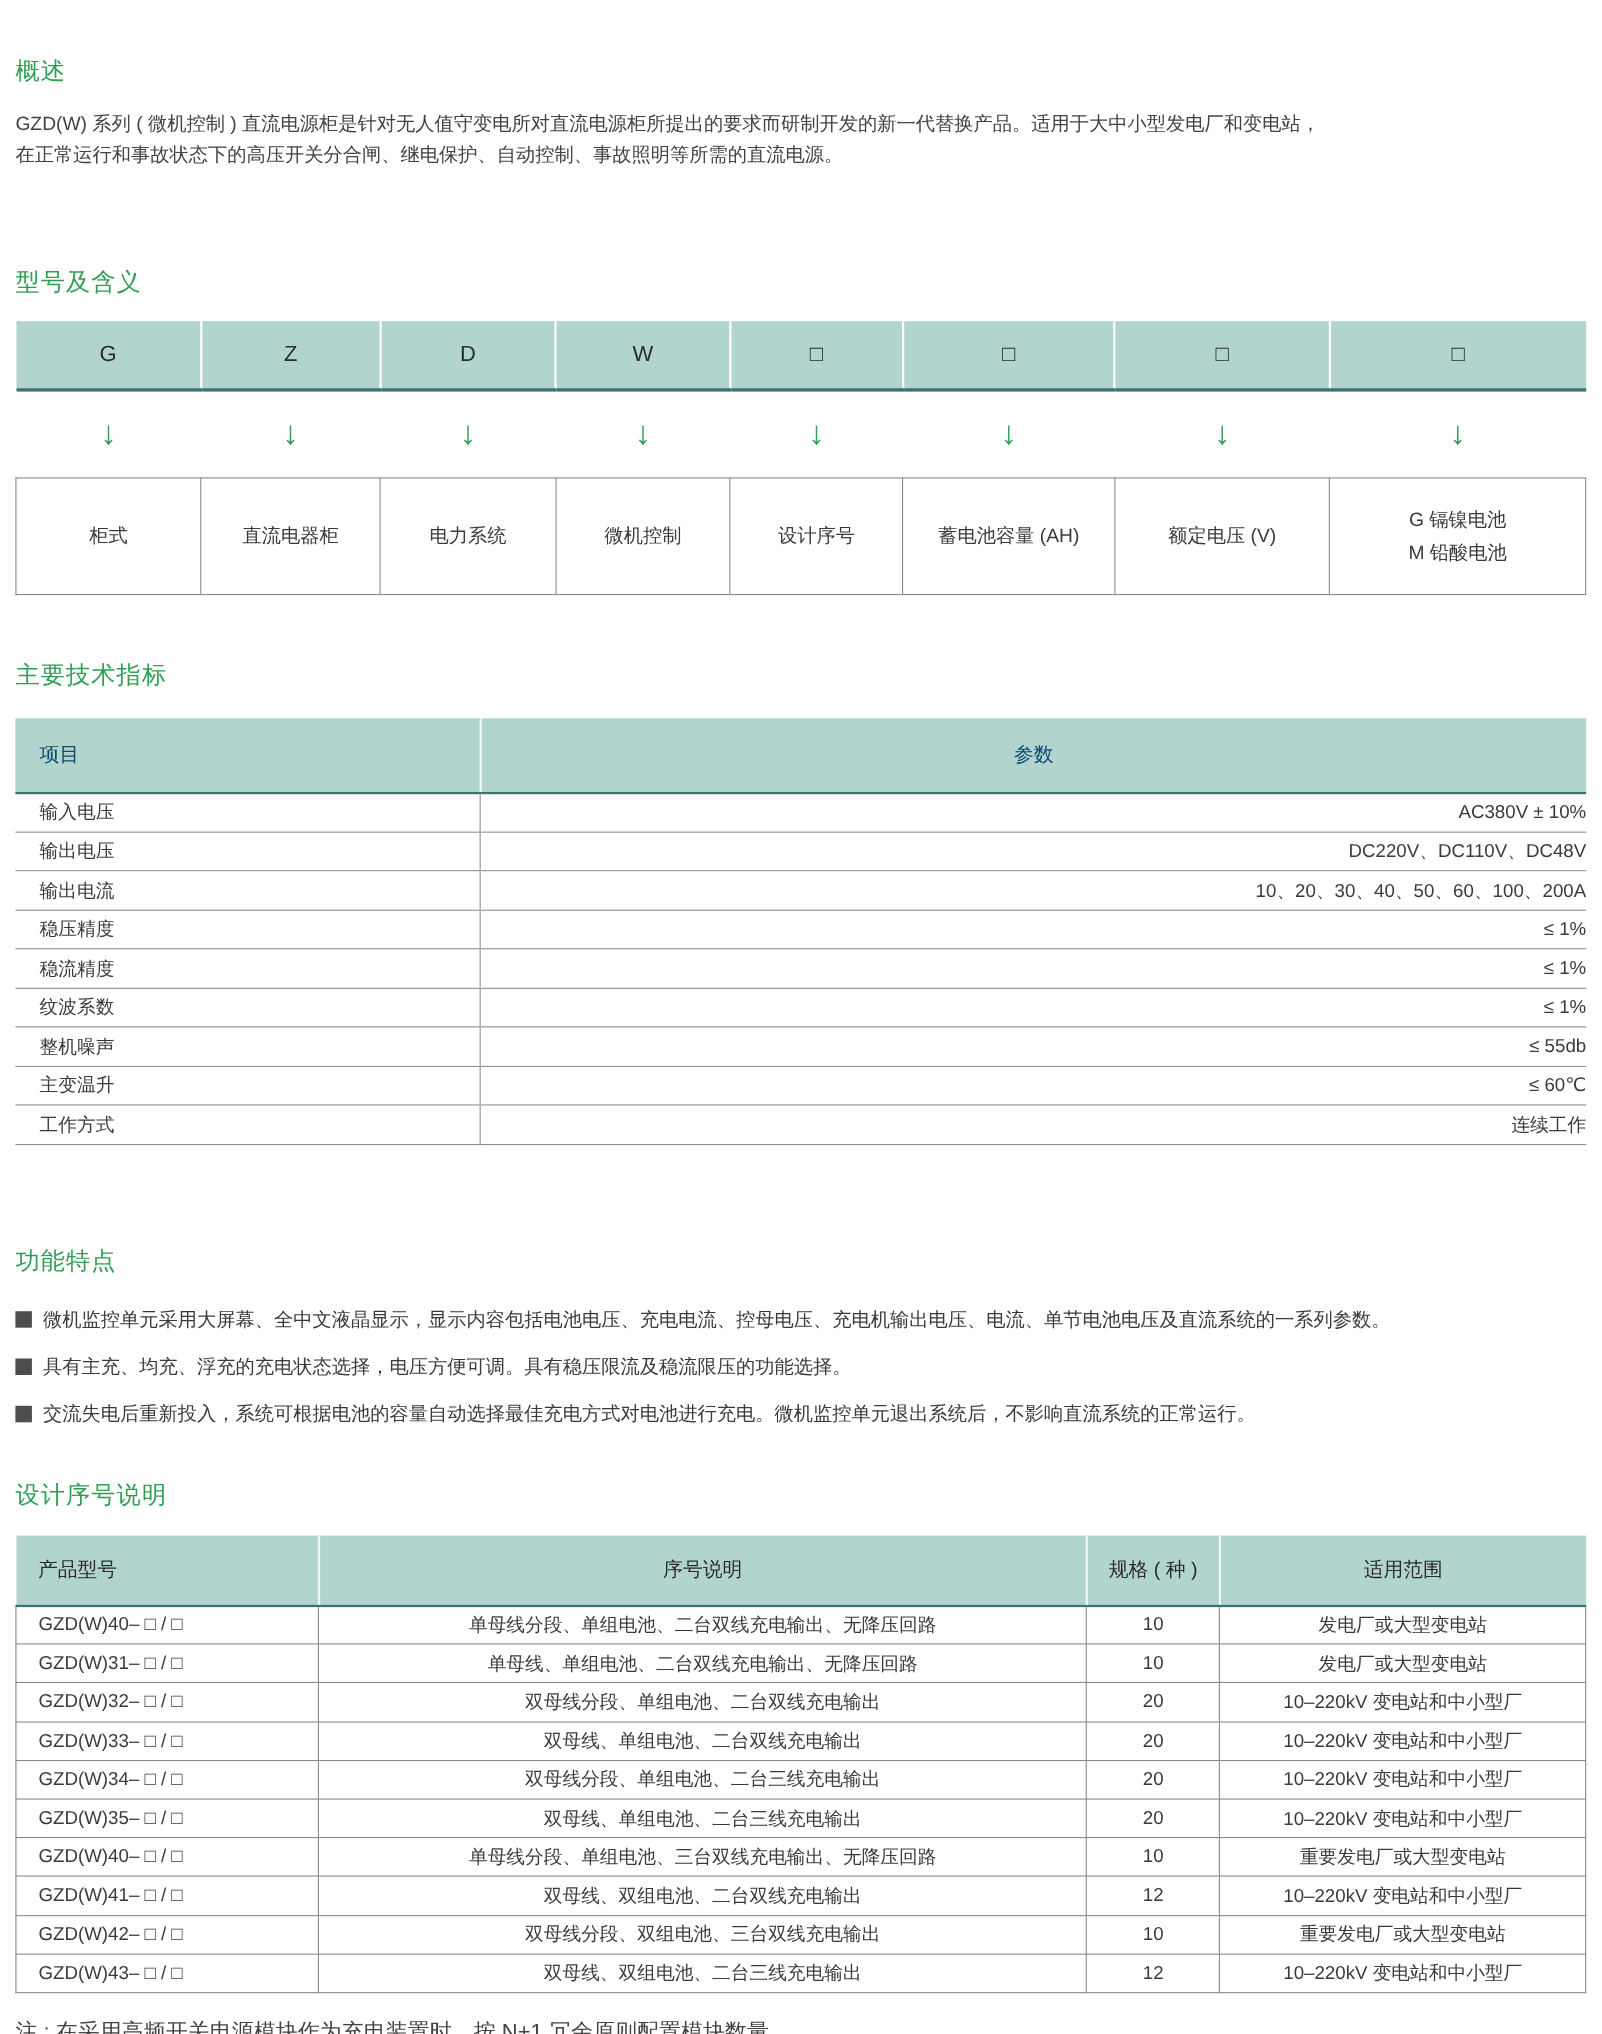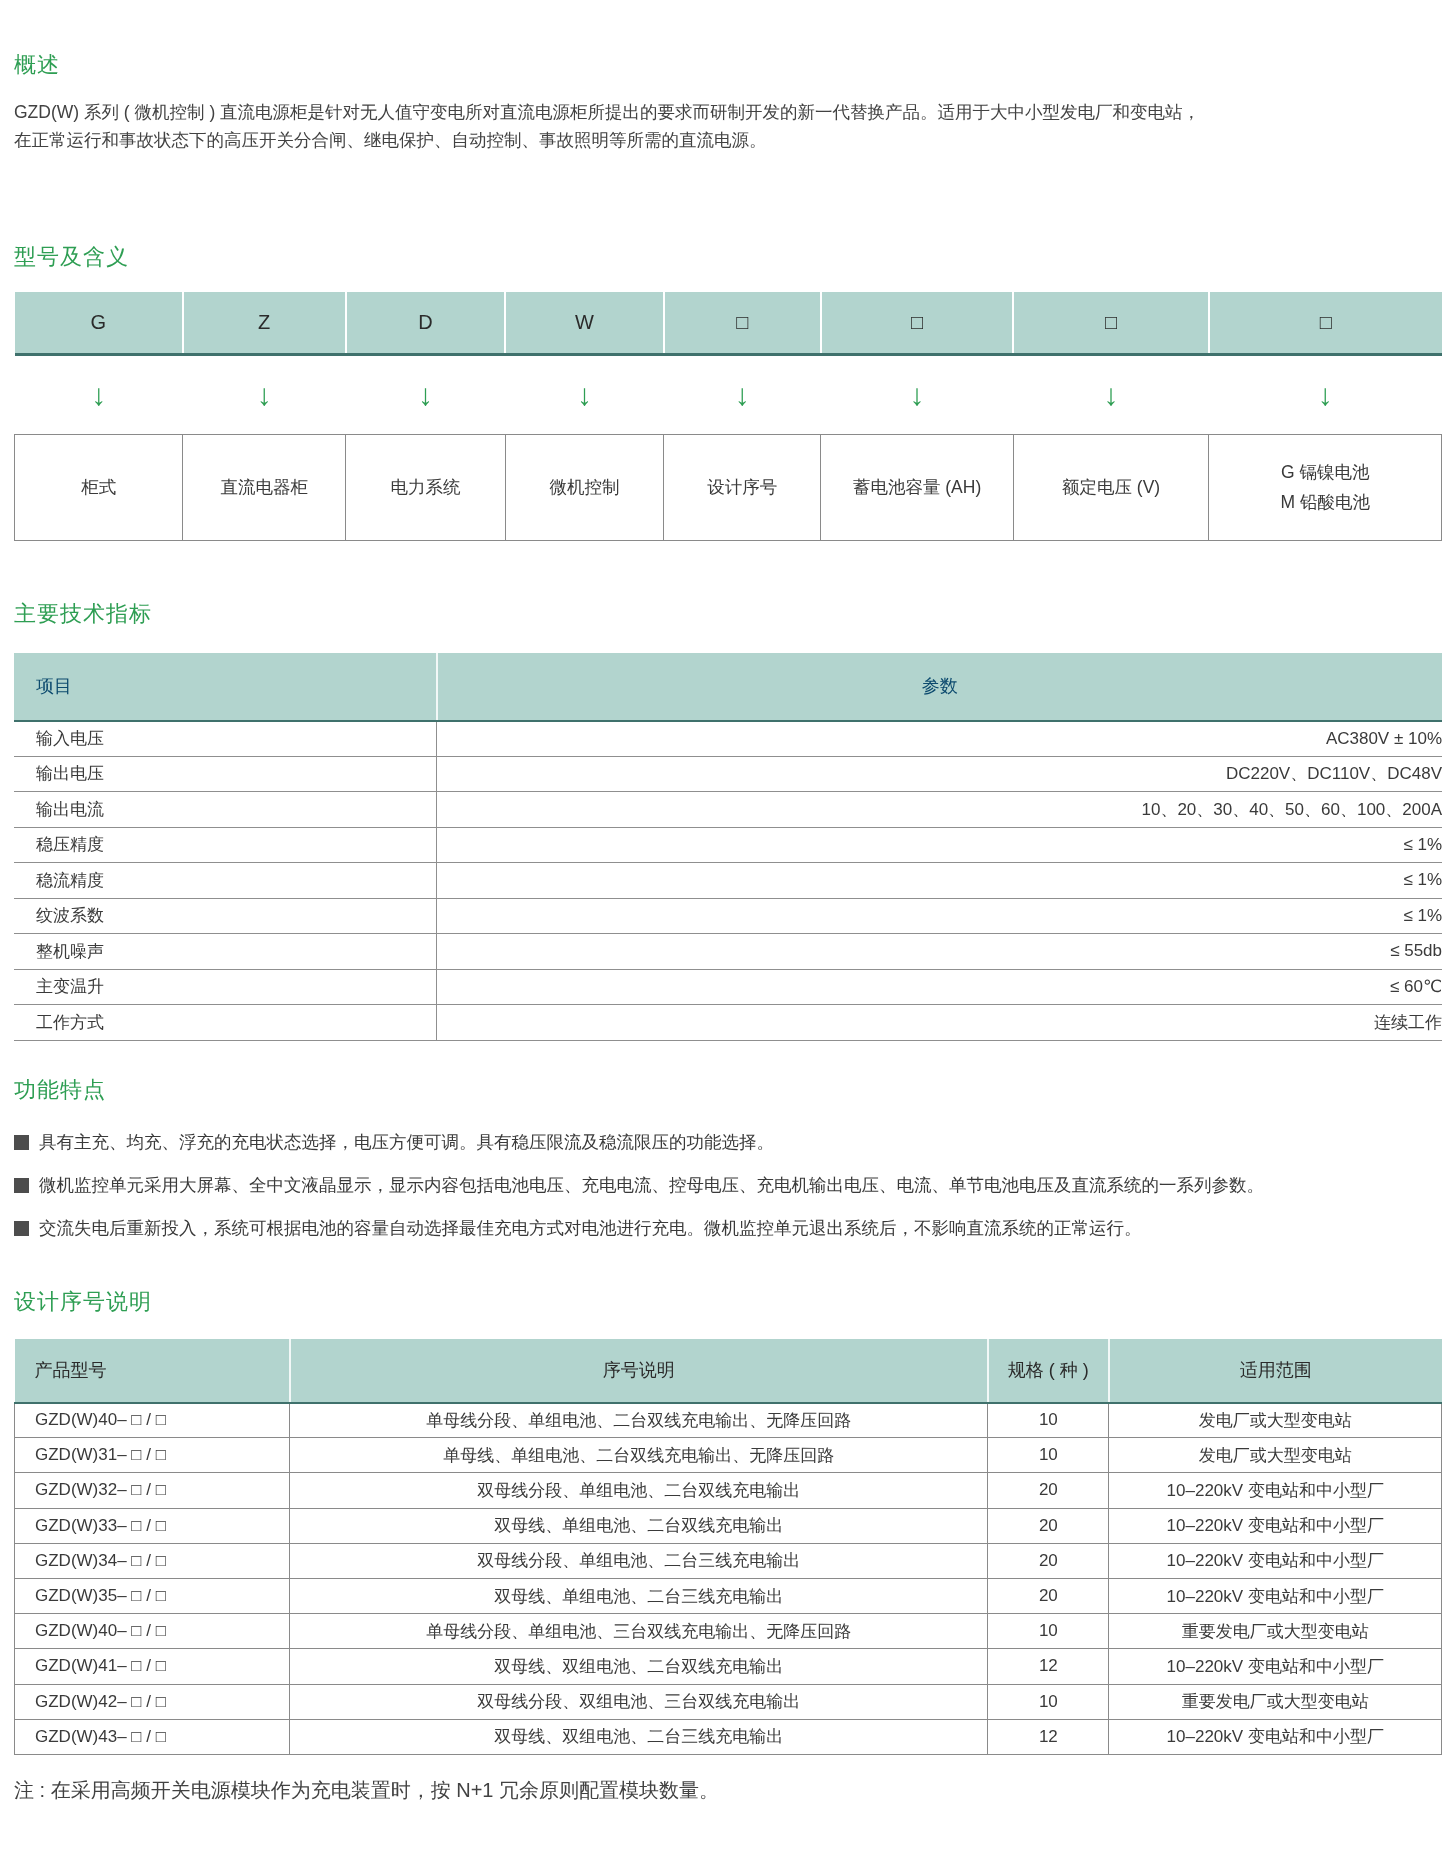--- a/index.html
+++ b/index.html
@@ -14,21 +14,21 @@
 
   .sec-heading {
     color:var(--accent-green,#2e9e53);
     font-size:22px;
     font-weight:normal;
     letter-spacing:1px;
   }
   .h-overview { margin-top:50px; }
   .h-model   { margin-top:88px; }
   .h-specs   { margin-top:58px; }
-  .h-features{ margin-top:34px; }
+  .h-features{ margin-top:91px; }
   .h-design  { margin-top:46px; }
 
   .overview-text {
     margin-top:18px;
     font-size:17.5px;
     line-height:28px;
     color:#424242;
     white-space:pre-line;
   }
 
@@ -238,25 +238,25 @@
       <td class="name">工作方式</td>
       <td class="value">连续工作</td>
     </tr>
   </tbody>
     </table>
 
   <div class="sec-heading h-features">功能特点</div>
   <div class="features">
     <div class="feature-item">
       <span class="bullet-sq"></span>
-      <span>具有主充、均充、浮充的充电状态选择，电压方便可调。具有稳压限流及稳流限压的功能选择。</span>
+      <span>微机监控单元采用大屏幕、全中文液晶显示，显示内容包括电池电压、充电电流、控母电压、充电机输出电压、电流、单节电池电压及直流系统的一系列参数。</span>
     </div>
     <div class="feature-item">
       <span class="bullet-sq"></span>
-      <span>微机监控单元采用大屏幕、全中文液晶显示，显示内容包括电池电压、充电电流、控母电压、充电机输出电压、电流、单节电池电压及直流系统的一系列参数。</span>
+      <span>具有主充、均充、浮充的充电状态选择，电压方便可调。具有稳压限流及稳流限压的功能选择。</span>
     </div>
     <div class="feature-item">
       <span class="bullet-sq"></span>
       <span>交流失电后重新投入，系统可根据电池的容量自动选择最佳充电方式对电池进行充电。微机监控单元退出系统后，不影响直流系统的正常运行。</span>
     </div>
   </div>
 
   <div class="sec-heading h-design">设计序号说明</div>
   <table class="design-table">
     <colgroup>

